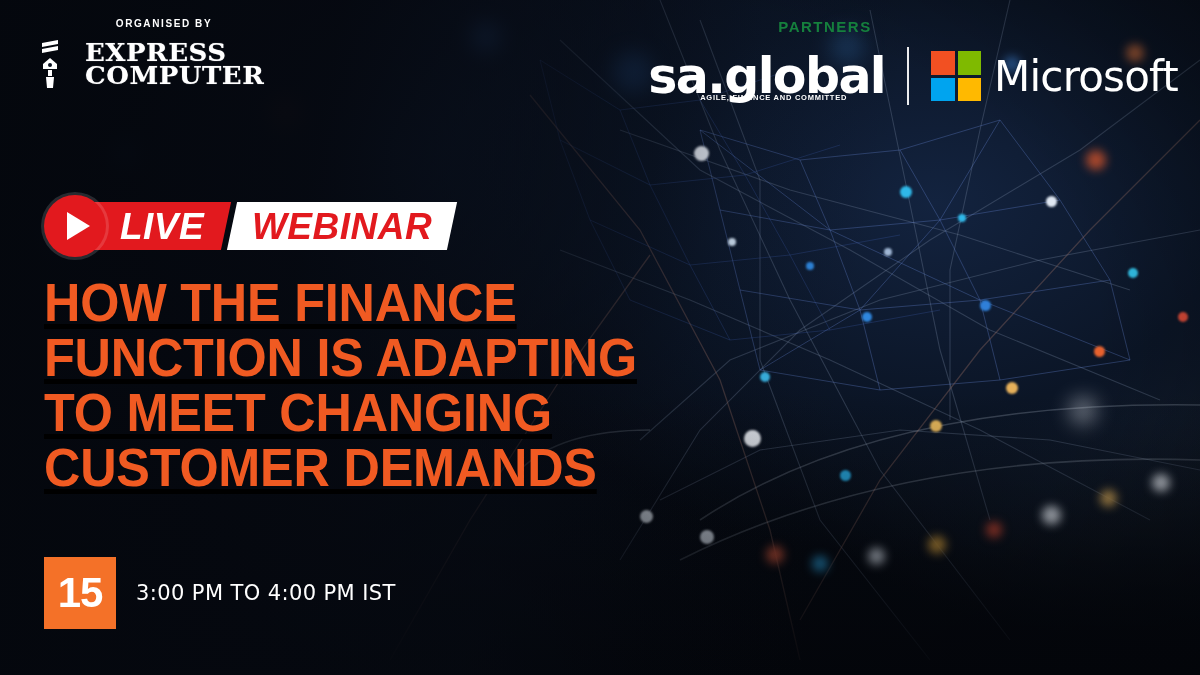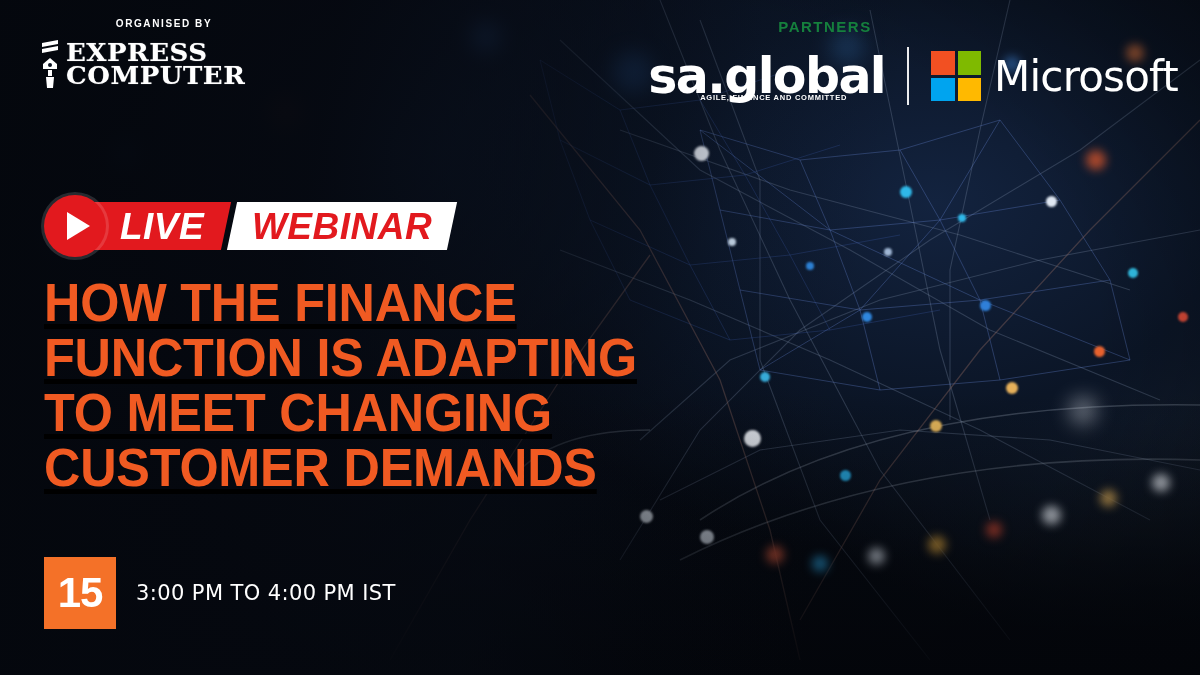--- a/index.html
+++ b/index.html
@@ -56,21 +56,21 @@
     text-align:center;
   }
   .organised-label {
     color:#ffffff;
     font-size:10px;
     font-weight:bold;
     letter-spacing:1.6px;
   }
   .ec-logo {
     display:flex; align-items:center; justify-content:flex-start;
-    gap:4px; margin-top:9px; padding-left:4px;
+    gap:23px; margin-top:9px; padding-left:4px;
   }
   .ec-mark { width:24px; height:52px; flex:0 0 auto; }
   .ec-words { line-height:0.92; text-align:left; }
   .ec-words .ln {
     display:block;
     color:#ffffff;
     font-family:"DejaVu Serif", serif;
     font-weight:bold;
     font-size:25px;
     letter-spacing:0.5px;

